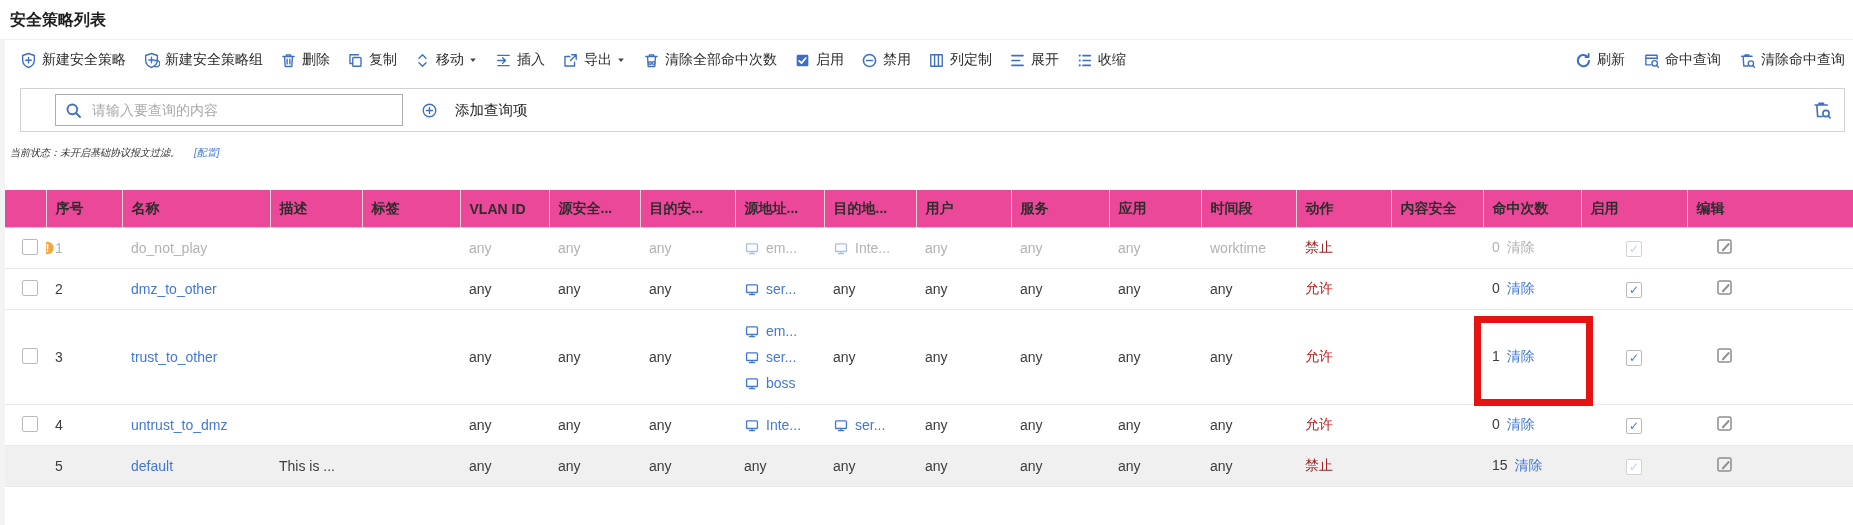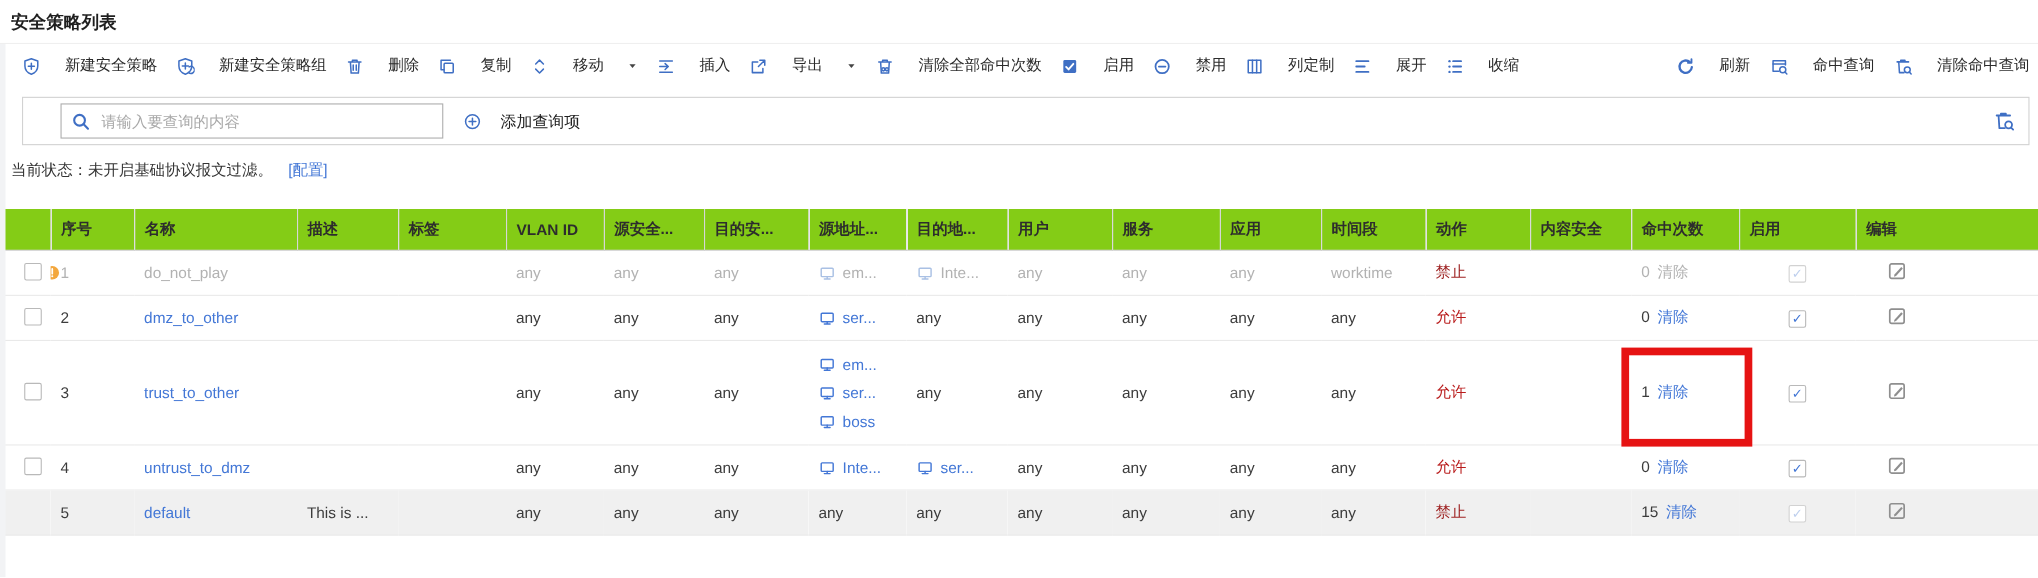--- a/index.html
+++ b/index.html
@@ -4,48 +4,48 @@
 <style>
   html,body{margin:0;padding:0;background:#fff;}
   #app{position:relative;width:1853px;height:525px;background:#fff;overflow:hidden;
        font-family:"Liberation Sans","DejaVu Sans",sans-serif;color:#333;}
   .leftstrip{position:absolute;left:0;top:40px;bottom:0;width:5px;background:#f2f3f5;z-index:5;}
   .page-title{position:absolute;left:10px;top:10px;font-size:16px;font-weight:bold;color:#1f1f1f;}
   .topline{position:absolute;left:0;right:0;top:39px;border-top:1px solid #efefef;}
 
   
   .toolbar{position:absolute;left:20px;right:8px;top:42px;height:36px;display:flex;align-items:center;gap:17px;}
-  .tool{display:flex;align-items:center;gap:22px;font-size:14px;color:#2b2b2b;cursor:pointer;white-space:nowrap;}
+  .tool{display:flex;align-items:center;gap:5px;font-size:14px;color:#2b2b2b;cursor:pointer;white-space:nowrap;}
   .tbright{margin-left:auto;display:flex;gap:18px;}
   .tic{width:17px;height:17px;color:#3f6fc4;display:inline-flex;flex:0 0 auto;}
   .tic svg,.mon svg,.warnic svg,.editic svg,.caret svg,.sic svg{width:100%;height:100%;display:block;}
   .caret{width:10px;height:10px;color:#444;display:inline-flex;margin-left:-1px;}
 
   
   .searchbar{position:absolute;left:20px;top:88px;width:1825px;height:44px;border:1px solid #d2d2d2;
              box-sizing:border-box;display:flex;align-items:center;padding:0 12px;}
   .searchbox{width:348px;height:32px;border:1px solid #adadad;box-sizing:border-box;display:flex;
              align-items:center;gap:8px;padding:0 9px;margin-left:22px;background:#fff;}
   .sic{width:17px;height:17px;color:#3f6fc4;display:inline-flex;flex:0 0 auto;}
   .searchbox input{border:none;outline:none;flex:1;font-size:14px;color:#333;background:transparent;
                    font-family:inherit;}
   .searchbox input::placeholder{color:#a9a9a9;}
   .addquery{display:flex;align-items:center;gap:17px;margin-left:18px;font-size:14.5px;color:#222;cursor:pointer;}
   .clearquery{margin-left:auto;width:20px;height:20px;color:#3f6fc4;cursor:pointer;}
   .clearquery svg{width:100%;height:100%;}
 
   
-  .status{position:absolute;left:10px;top:146px;font-size:14px;color:#333;}
+  .status{position:absolute;left:10px;top:146px;font-size:10px;color:#333;font-style:italic;}
   .status .cfg{margin-left:14px;}
   .lnk{color:#4377d6;text-decoration:none;cursor:pointer;}
 
   
   .tablewrap{position:absolute;left:0;top:190px;width:1853px;}
   table{width:1853px;table-layout:fixed;border-collapse:collapse;font-size:14px;color:#3c3c3c;}
-  thead th{background:#84cc16;height:37px;font-weight:bold;color:#2d2d2d;text-align:left;
+  thead th{background:#ec4899;height:37px;font-weight:bold;color:#2d2d2d;text-align:left;
            padding:0 0 0 9px;border-right:1px solid #d6d6d6;border-bottom:1px solid #cfcfcf;
            overflow:hidden;white-space:nowrap;}
   thead th:last-child{border-right:none;}
   tbody td{height:40px;padding:0 0 0 9px;border-bottom:1px solid #e9e9e9;vertical-align:middle;
            overflow:hidden;white-space:nowrap;}
   tr.r3 td{height:94px;}
   tr.graybg{background:#f0f0f0;}
   tr.dim, tr.dim .lnk, tr.dim .hitnum{color:#b2b2b2;}
   tr.dim .mon{color:#a9c0e4;}
   .c-check{padding-left:22px;}

